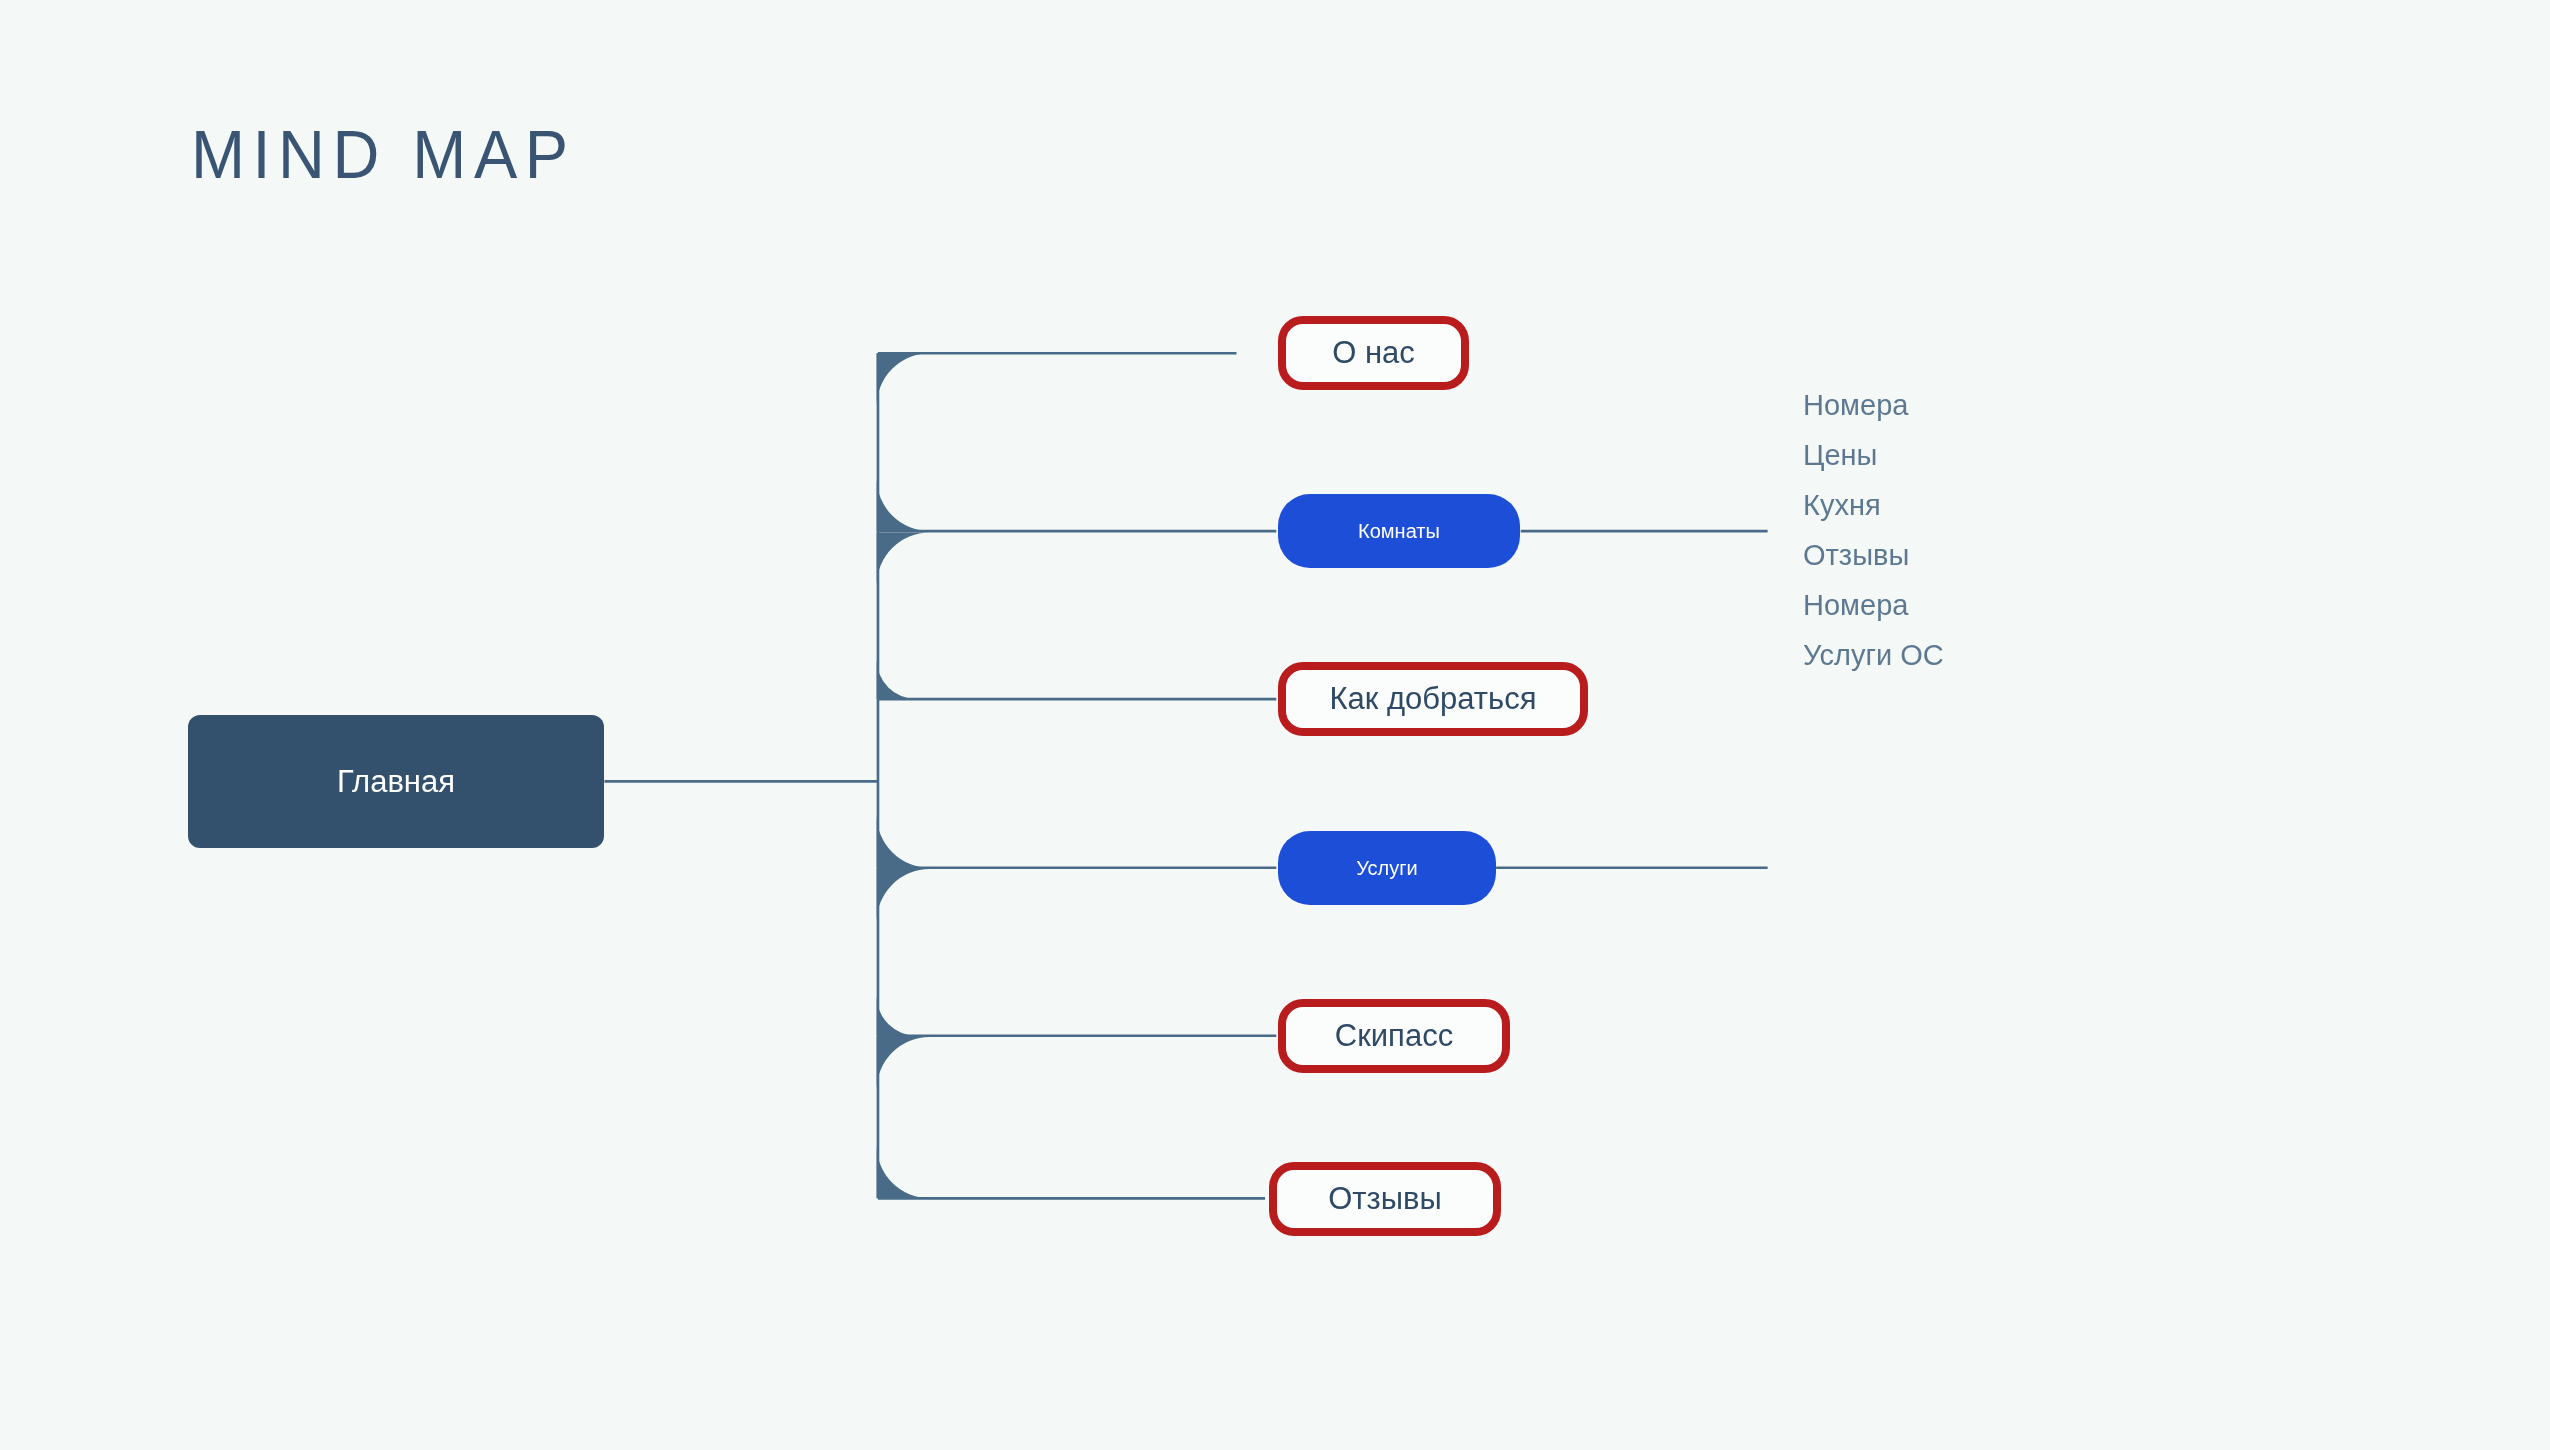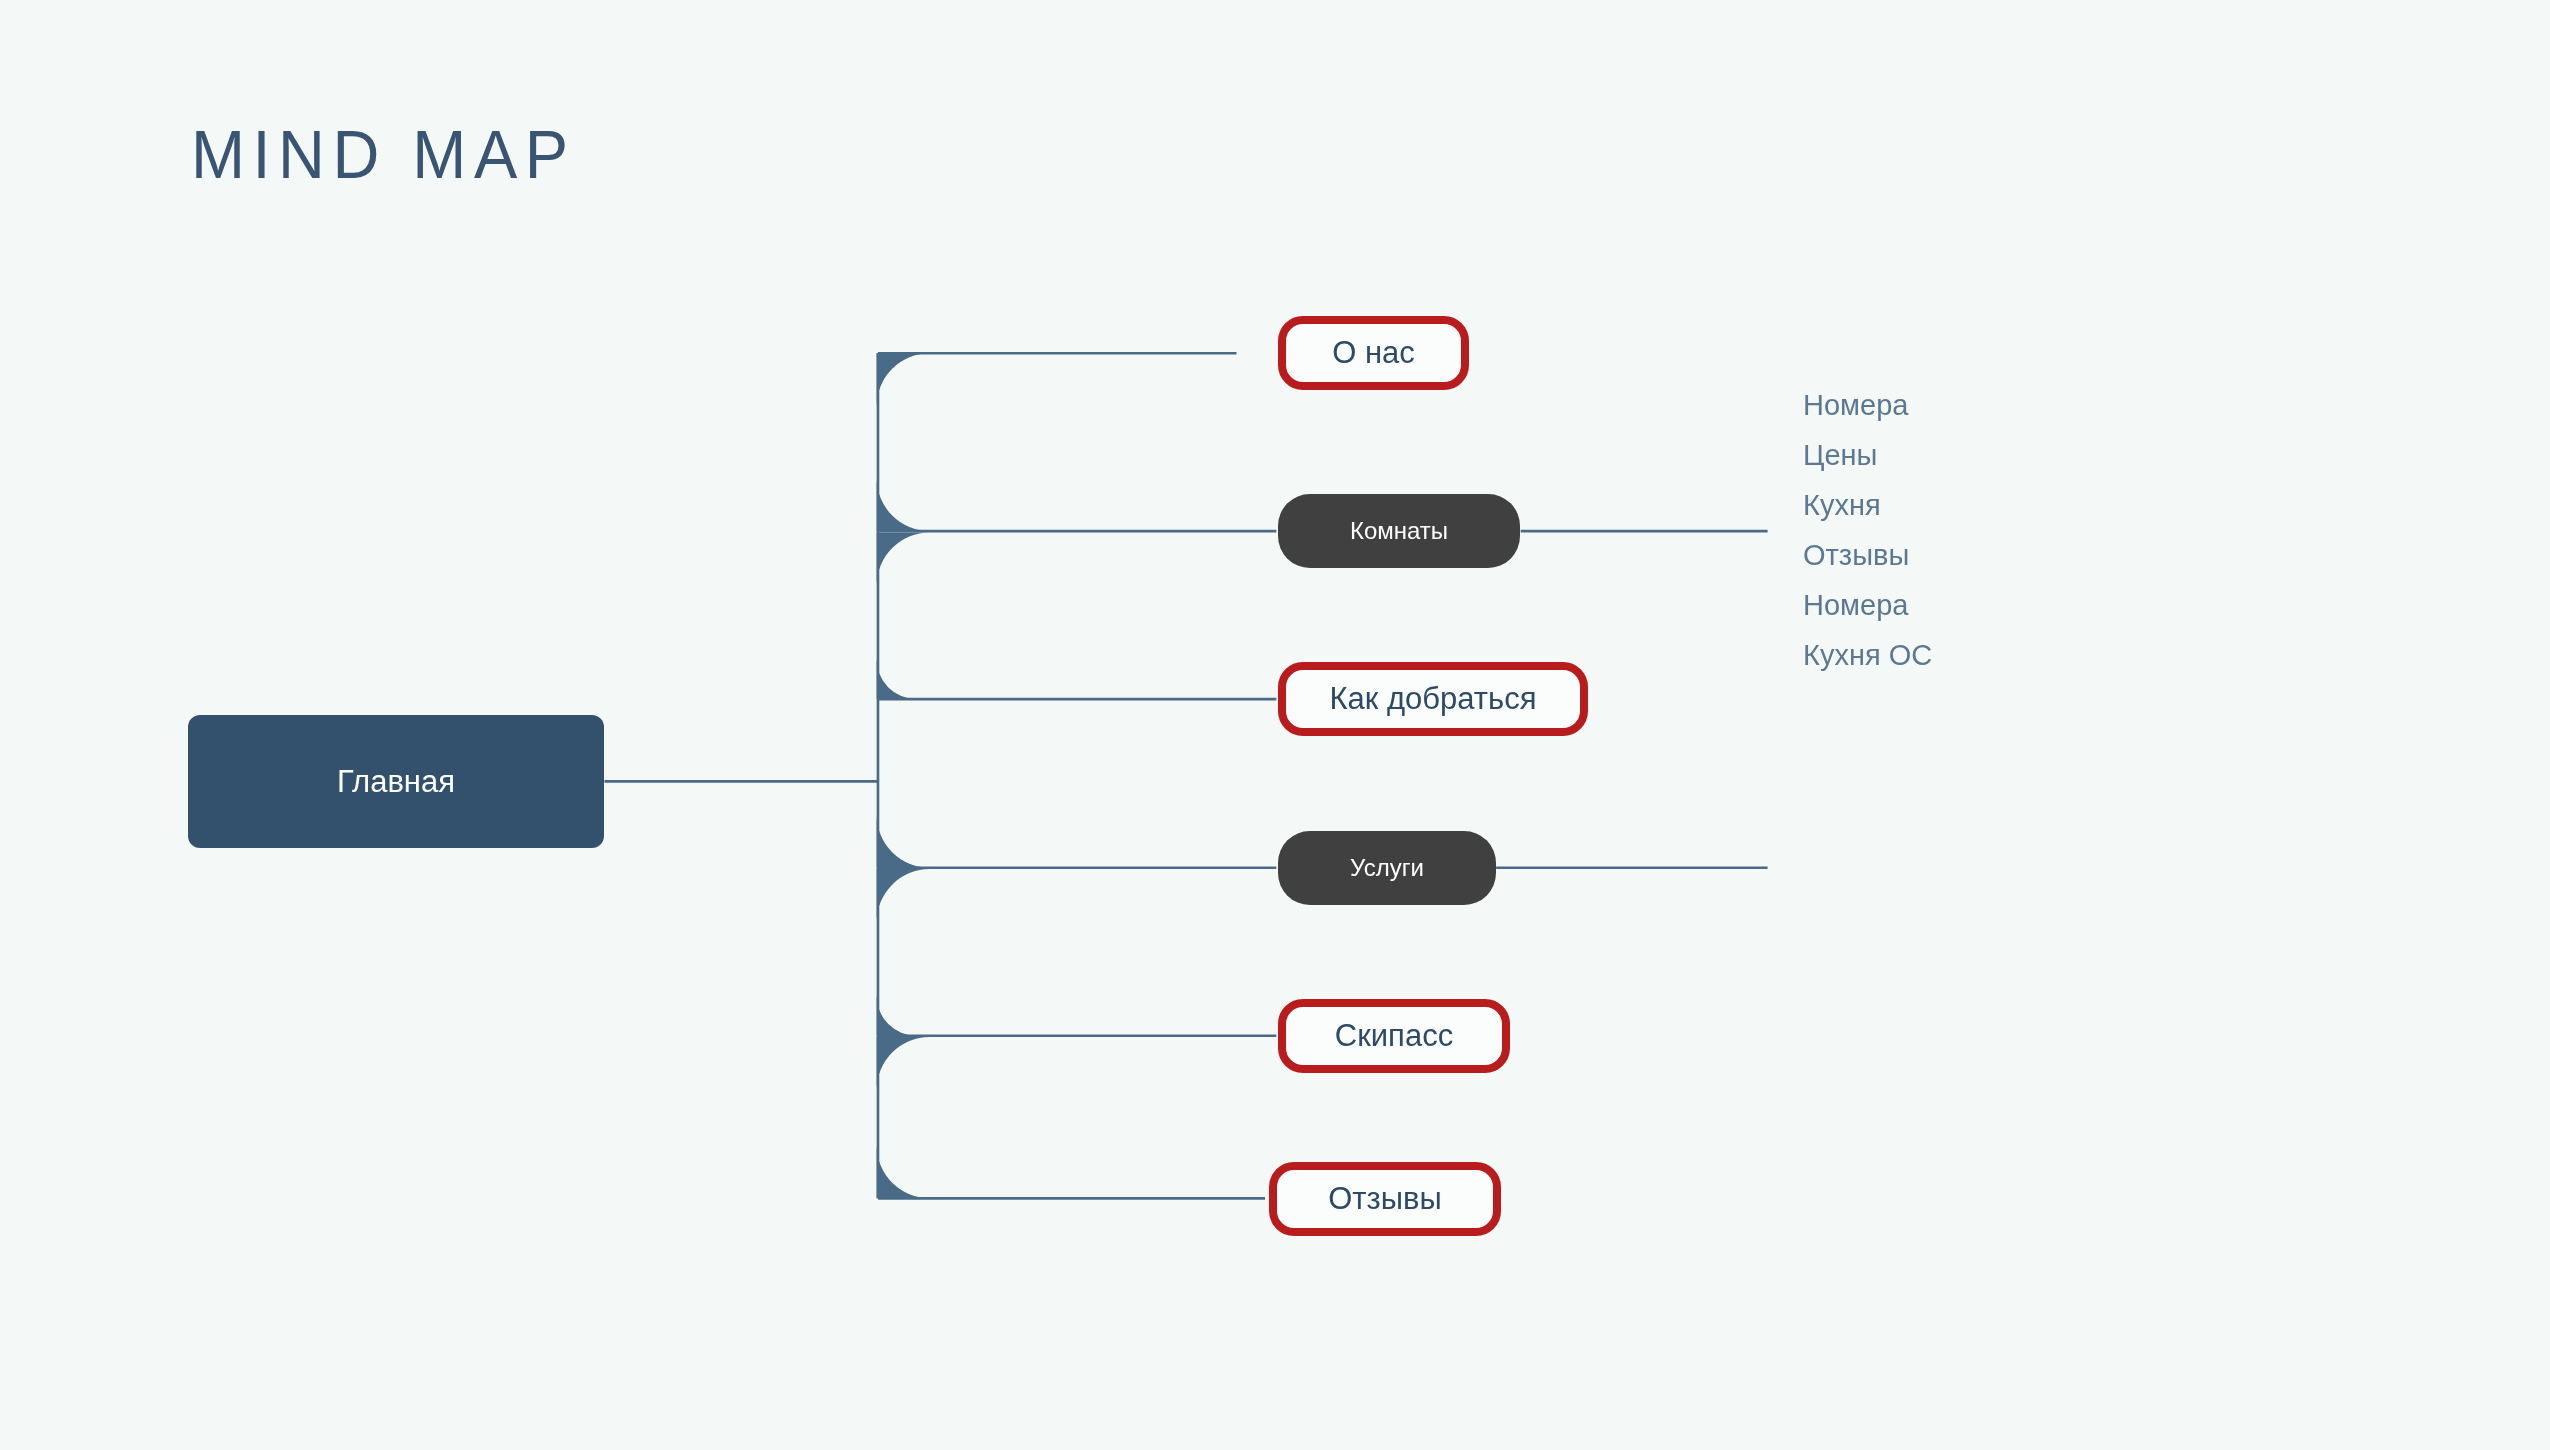--- a/index.html
+++ b/index.html
@@ -49,24 +49,24 @@
   }
   .node-label { display:block; }
 
   .node.root {
     background:#33506d;
     border-radius:12px;
     color:#ffffff;
     font-size:31px;
   }
   .node.filled {
-    background:#404040;
+    background:#1d4ed8;
     border-radius:32px;
     color:#ffffff;
-    font-size:24px;
+    font-size:20px;
   }
   .node.outlined {
     background:#fbfdfc;
     border:8px solid #b91c1c;
     border-radius:25px;
     color:#2e4a66;
     font-size:31px;
   }
 
   
@@ -154,18 +154,18 @@
   <div class="node outlined" style="left:1269px; top:1162px; width:232px; height:74px;">
     <span class="node-label">Отзывы</span>
   </div>
 
   <div class="leaf-list" style="left:1803px; top:380px;">
     <span class="leaf-item">Номера</span>
     <span class="leaf-item">Цены</span>
     <span class="leaf-item">Кухня</span>
     <span class="leaf-item">Отзывы</span>
     <span class="leaf-item">Номера</span>
-    <span class="leaf-item">Кухня ОС</span>
+    <span class="leaf-item">Услуги ОС</span>
   </div>
 
 
 </div>
 
 
 </body></html>

